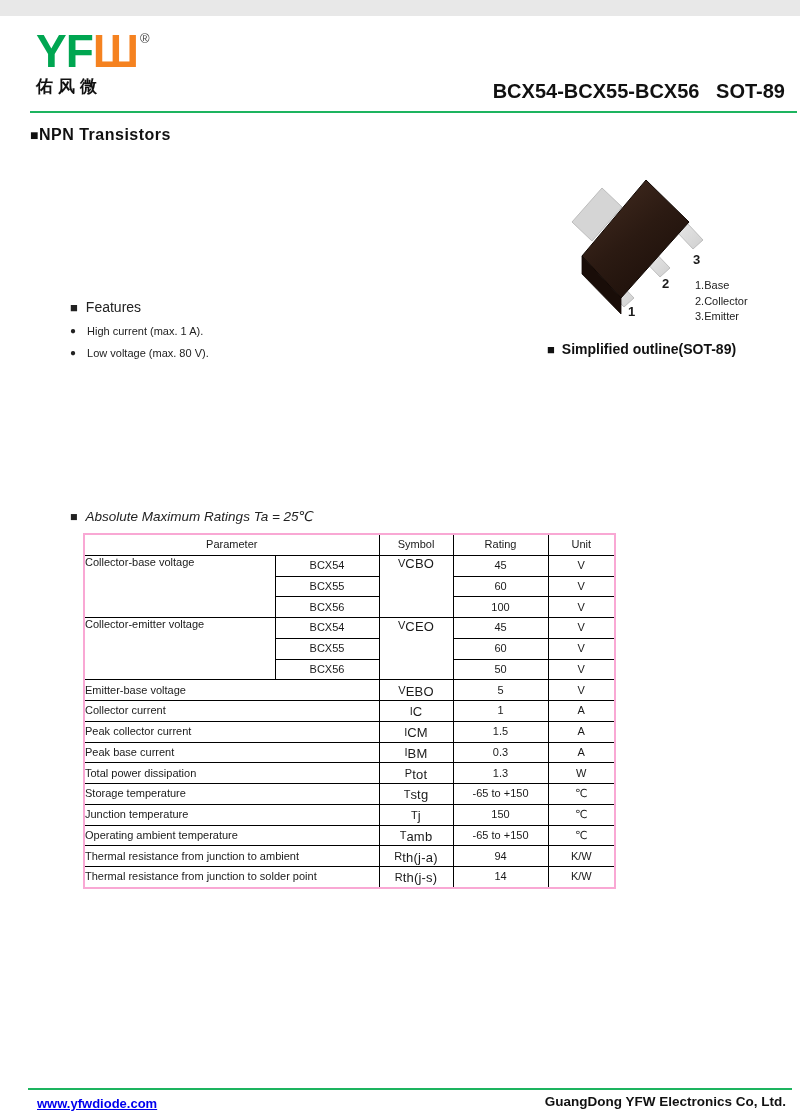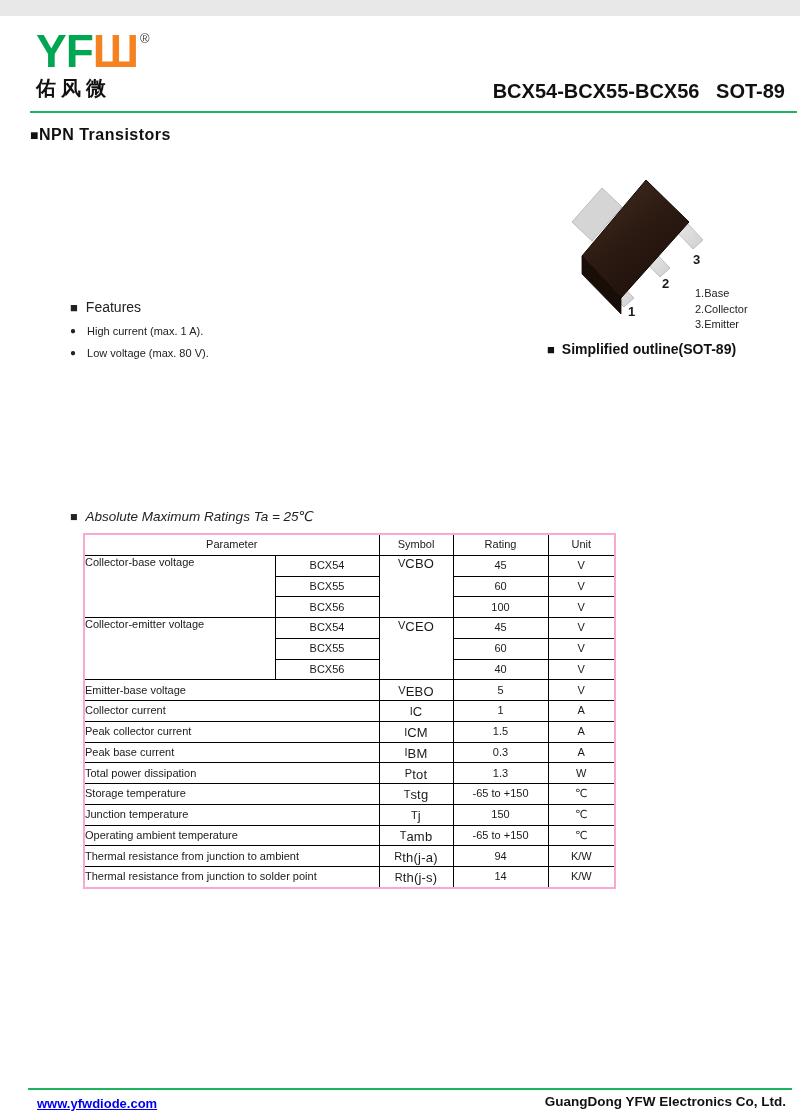--- a/index.html
+++ b/index.html
@@ -8,36 +8,36 @@
     position:relative; width:800px; height:1116px; margin:16px auto;
     background:#ffffff; color:#1a1a1a; overflow:hidden;
   }
 
   
   .logo { position:absolute; left:36px; top:12px; }
   .logo-latin { font-size:46px; font-weight:bold; line-height:1; letter-spacing:-1px; }
   .logo-green { color:#00A651; }
   .logo-orange { color:#F58220; }
   .logo-reg { font-size:13px; font-weight:normal; color:#444; position:relative; top:-24px; left:2px; }
-  .logo-cjk { font-size:20px; font-weight:bold; letter-spacing:5px; color:#111; margin-top:1px; }
+  .logo-cjk { font-size:17px; font-weight:bold; letter-spacing:5px; color:#111; margin-top:1px; }
   .header-rule { position:absolute; left:30px; right:3px; top:95px; height:2px; background:#1DB45F; }
   .doc-title { position:absolute; right:15px; top:64px; font-size:20px; font-weight:bold; white-space:pre; color:#111; }
   .npn-heading { position:absolute; left:30px; top:110px; font-size:16px; font-weight:bold; letter-spacing:0.5px; color:#111; }
   .npn-heading .sq { font-size:14px; }
 
   
   .features { position:absolute; left:70px; top:283px; }
   .features-title { font-size:14px; color:#222; }
   .features-title .sq { font-size:13px; margin-right:8px; }
   .feat-item { display:flex; align-items:center; gap:11px; margin-top:10px; font-size:11px; color:#222; }
   .feat-item .dot { font-size:10px; line-height:1; }
 
   
   .pkg-svg { position:absolute; left:552px; top:150px; }
-  .pin-labels { position:absolute; left:695px; top:270px; font-size:11px; line-height:15.5px; color:#222; }
+  .pin-labels { position:absolute; left:695px; top:262px; font-size:11px; line-height:15.5px; color:#222; }
   .outline-caption { position:absolute; left:547px; top:325px; font-size:14px; font-weight:bold; color:#111; }
   .outline-caption .sq { font-size:13px; margin-right:7px; }
 
   
   .ratings-title { position:absolute; left:70px; top:492px; font-size:13.5px; color:#222;font-style:italic; }
   .ratings-title .sq { font-size:12.5px; margin-right:8px; }
   table.ratings { position:absolute; left:83px; top:517px; border-collapse:collapse; table-layout:fixed; width:531px; font-size:11px; color:#1a1a1a; }
   table.ratings th, table.ratings td { border:1px solid #000; padding:0; height:19.75px; line-height:13px; }
   table.ratings { border:2px solid #f9a8d4; }
   table.ratings th { font-weight:normal; text-align:center; }
@@ -154,21 +154,21 @@
         <td class="c nb">45</td>
         <td class="c nb">V</td>
       </tr>
       <tr>
         <td class="c nb nt">BCX55</td>
         <td class="c nb nt">60</td>
         <td class="c nb nt">V</td>
       </tr>
       <tr>
         <td class="c nt">BCX56</td>
-        <td class="c nt">40</td>
+        <td class="c nt">50</td>
         <td class="c nt">V</td>
       </tr>
 
       <tr>
         <td class="param" colspan="2">Emitter-base voltage</td>
         <td class="c"><span>V</span><span class="symsub">EBO</span></td>
         <td class="c">5</td>
         <td class="c">V</td>
       </tr>
       <tr>

